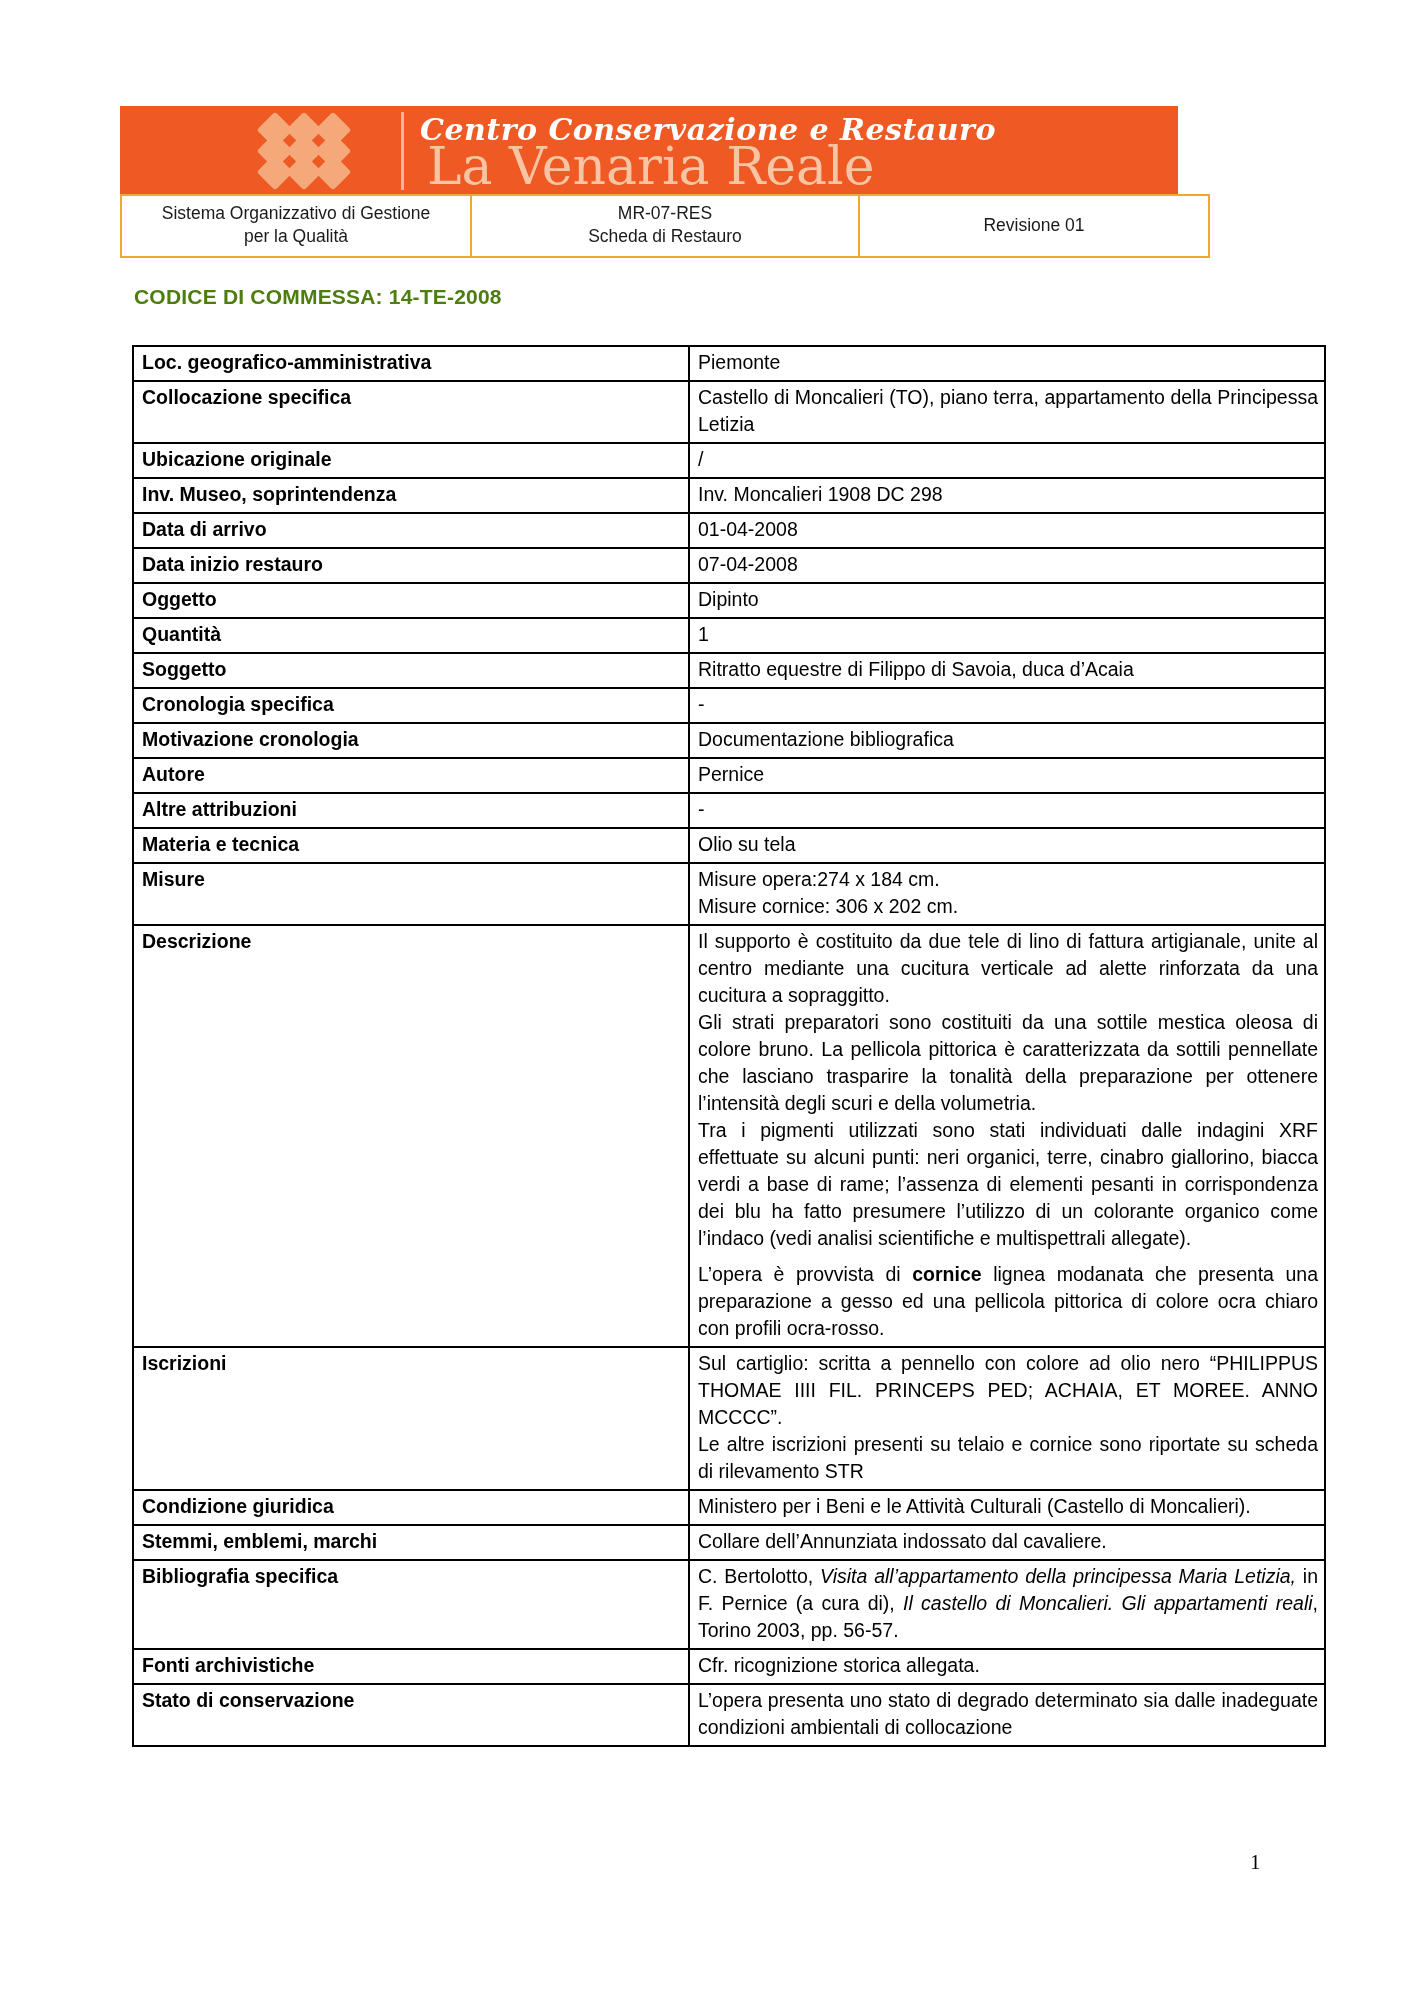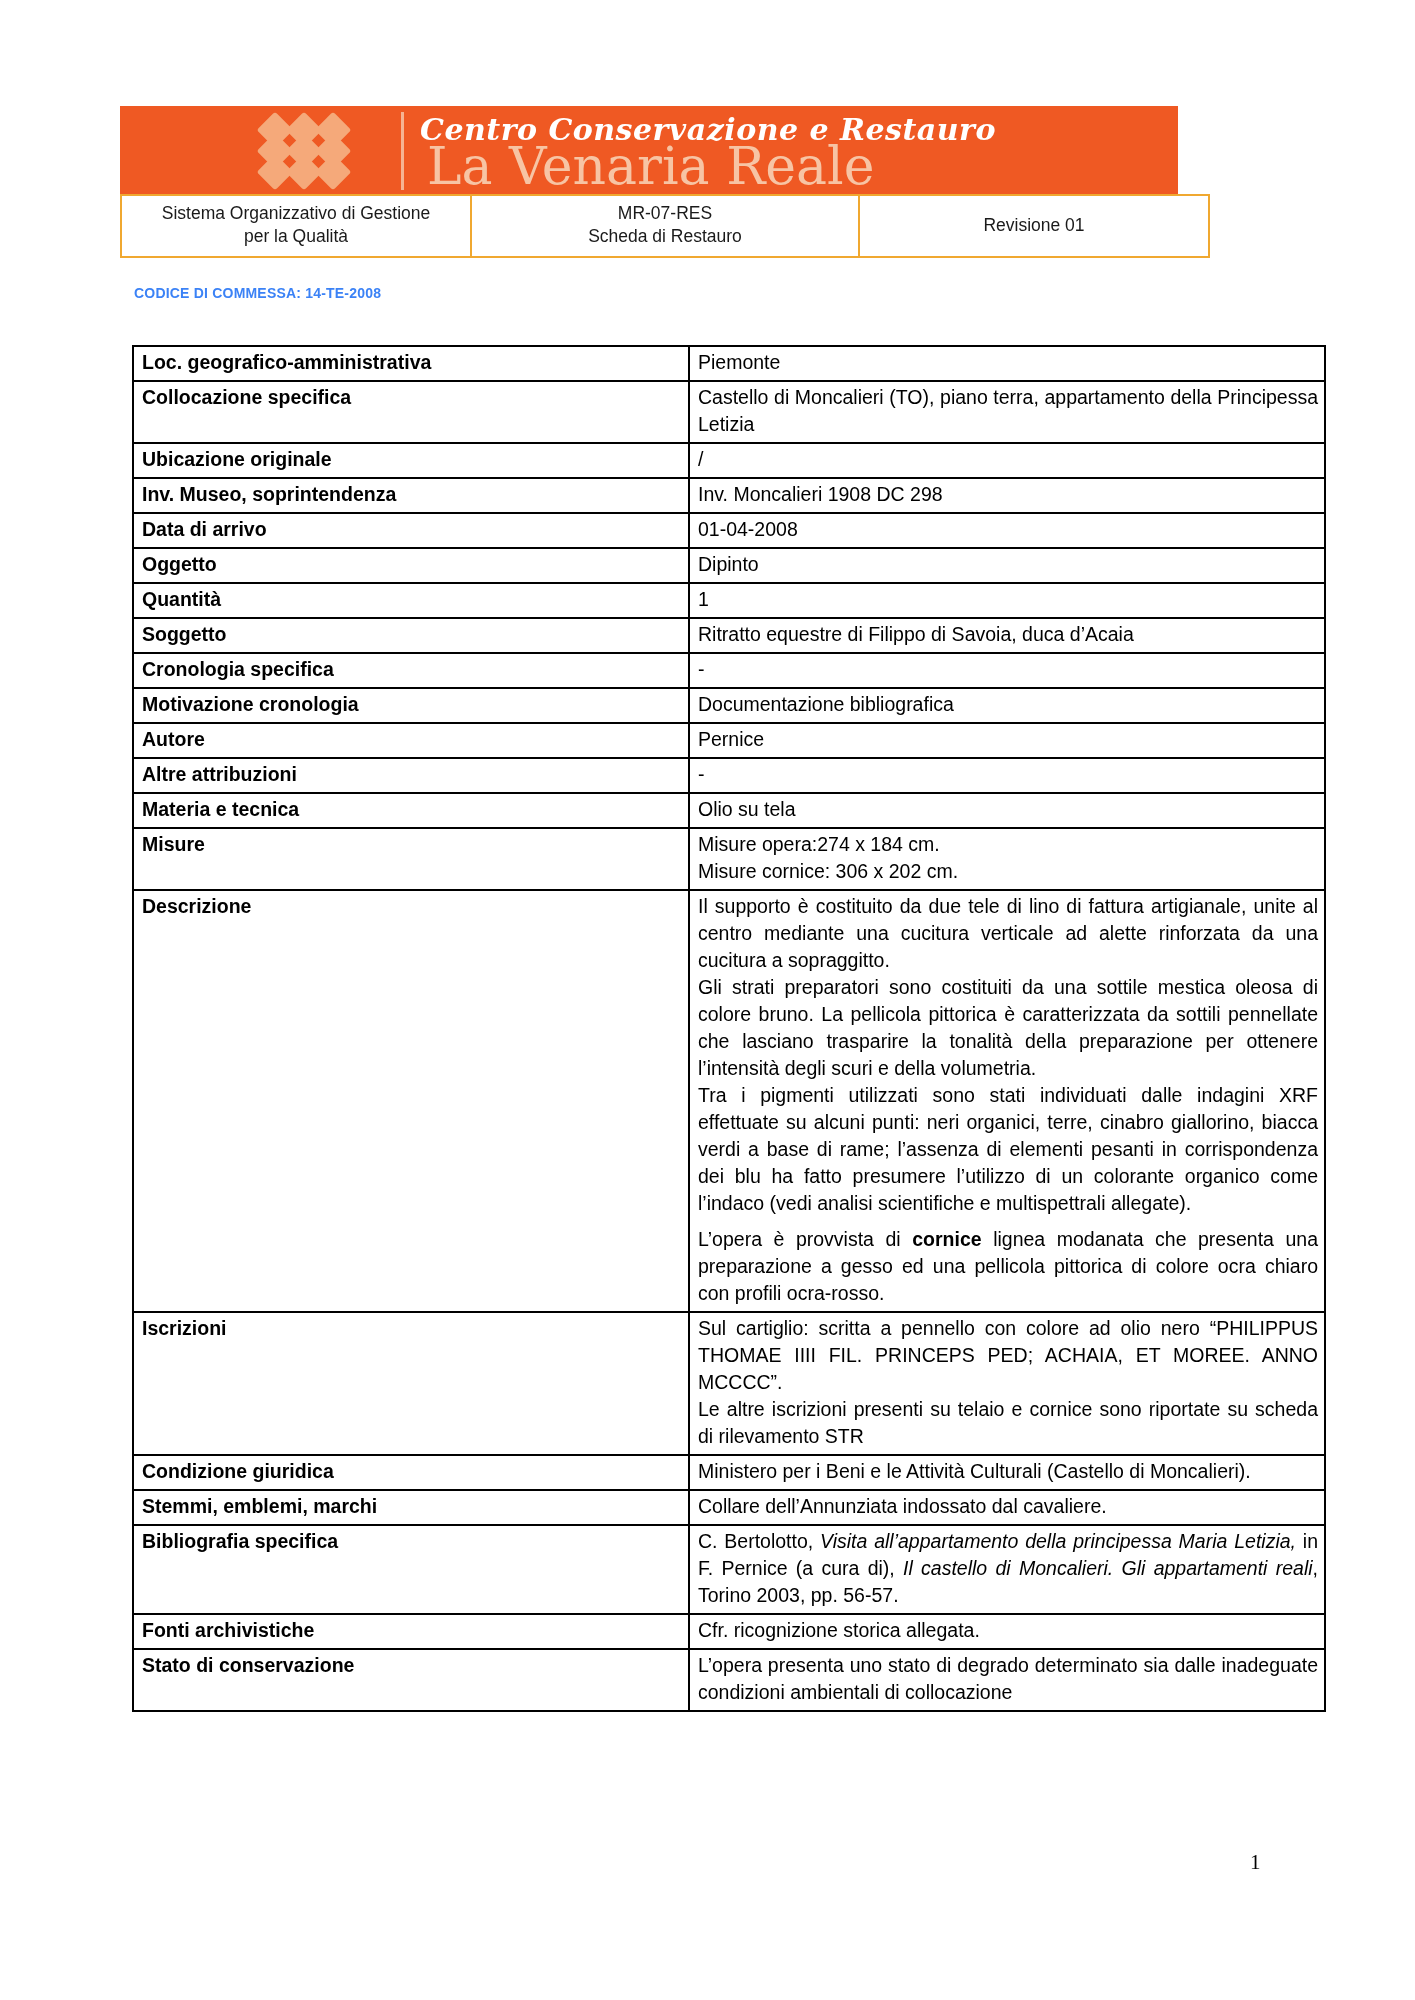--- a/index.html
+++ b/index.html
@@ -101,24 +101,24 @@
   }
   .hdr-c1 { width: 340px; }
   .hdr-c2 { width: 378px; }
   .hdr-c3 { width: 340px; }
 
   
   .commessa {
     position: absolute;
     left: 134px;
     top: 285px;
-    font-size: 14px;
+    font-size: 21px;
     font-weight: bold;
     letter-spacing: 0.2px;
-    color: #3b82f6;
+    color: #4d7c0f;
   }
 
   
   .main-table {
     position: absolute;
     left: 132px;
     top: 345px;
     width: 1160px;
     border-collapse: collapse;
     table-layout: fixed;
@@ -220,20 +220,24 @@
     <tr>
       <td class="col-label lbl">Inv. Museo, soprintendenza</td>
       <td class="col-value val nojust">Inv. Moncalieri  1908 DC 298</td>
     </tr>
 
     <tr>
       <td class="col-label lbl">Data di arrivo</td>
       <td class="col-value val nojust">01-04-2008</td>
     </tr>
 
+    <tr>
+      <td class="col-label lbl">Data inizio restauro</td>
+      <td class="col-value val nojust">07-04-2008</td>
+    </tr>
 
     <tr>
       <td class="col-label lbl">Oggetto</td>
       <td class="col-value val nojust">Dipinto</td>
     </tr>
 
     <tr>
       <td class="col-label lbl">Quantità</td>
       <td class="col-value val nojust">1</td>
     </tr>

